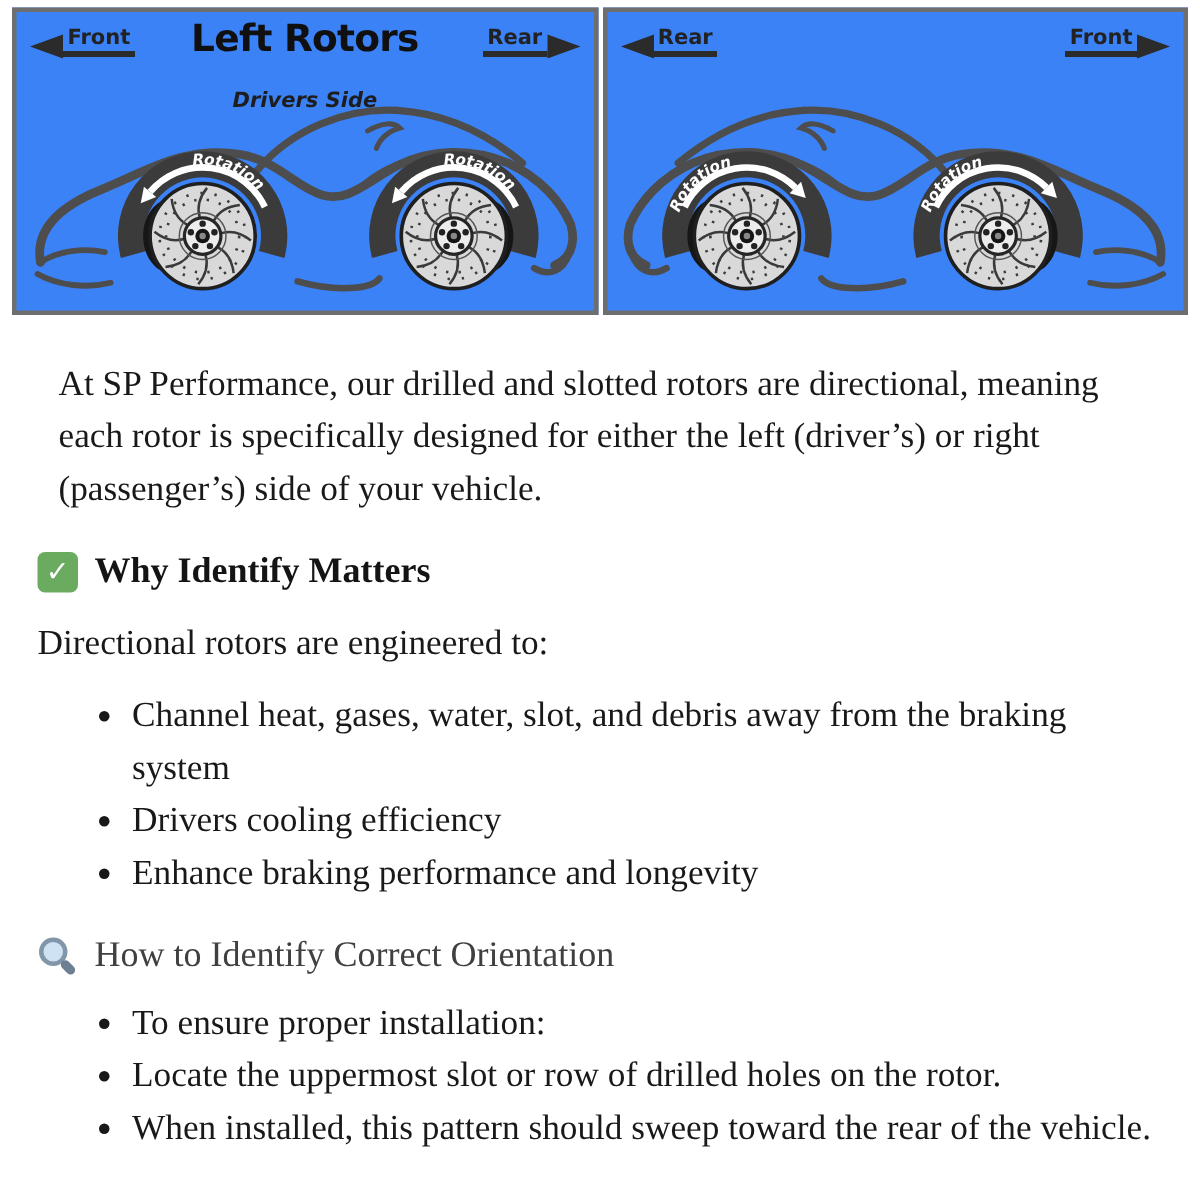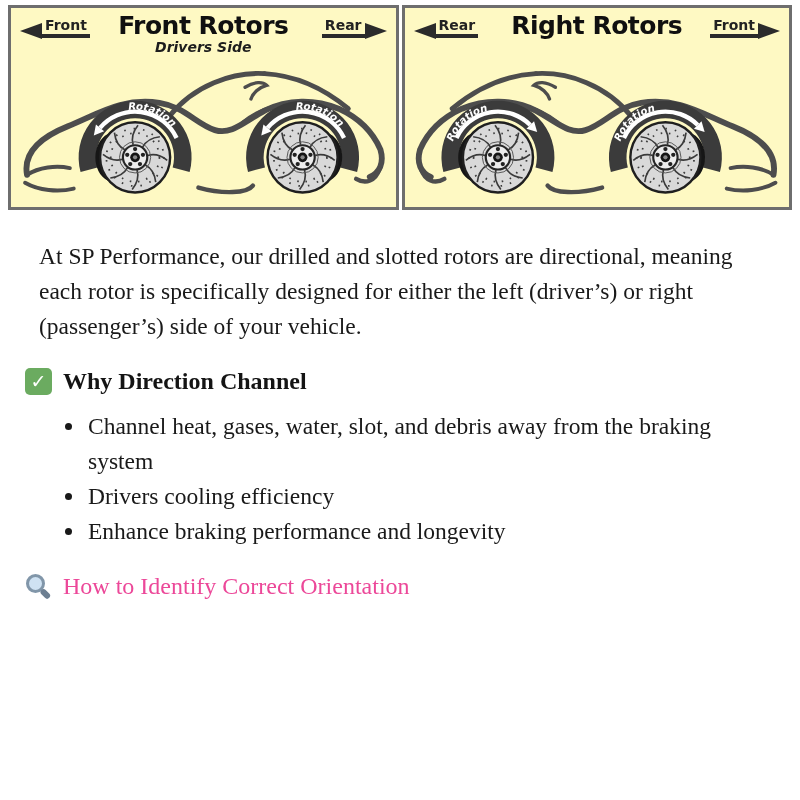--- a/index.html
+++ b/index.html
@@ -2,42 +2,42 @@
 <html><head>
 <meta charset="utf-8">
 <style>
   html,body{margin:0;padding:0;}
   body{
     width:800px;height:800px;background:#ffffff;overflow:hidden;
     font-family:"Liberation Serif",serif;color:#191919;
   }
   
   .diagram{display:flex;gap:3px;margin:5px 8px 0 8px;}
-  .panel{flex:1;border:3px solid #6e6e6e;background:#fef9c3;height:205px;box-sizing:border-box;overflow:hidden;}
+  .panel{flex:1;border:3px solid #6e6e6e;background:#3b82f6;height:205px;box-sizing:border-box;overflow:hidden;}
   .panel-header{position:relative;height:52px;}
   .titles{text-align:center;padding-top:4px;}
   .panel-title{font-family:"DejaVu Sans",sans-serif;font-weight:700;font-size:25px;line-height:27px;letter-spacing:-0.5px;color:#101010;}
-  .panel-subtitle{font-family:"DejaVu Sans",sans-serif;font-weight:700;font-style:italic;font-size:14px;line-height:16px;color:#1d1d1d;}
+  .panel-subtitle{font-family:"DejaVu Sans",sans-serif;font-weight:700;font-style:italic;font-size:14px;line-height:16px;color:#1d1d1d;margin-top:20px;}
   .dir{position:absolute;top:9px;display:flex;align-items:flex-start;}
   .dir-left{left:9px;}
   .dir-right{right:9px;}
   .dir-label{
     font-family:"DejaVu Sans",sans-serif;font-weight:700;font-size:14px;line-height:16px;
     color:#222;border-bottom:4px solid #2b2b2b;padding:0 3px 1px 3px;
   }
   .tri{width:0;height:0;border-top:8px solid transparent;border-bottom:8px solid transparent;margin-top:6px;}
   .tri-left{border-right:22px solid #2b2b2b;}
   .tri-right{border-left:22px solid #2b2b2b;}
   .car-svg{display:block;width:100%;height:148px;}
   .rot-text{font-family:"DejaVu Sans",sans-serif;font-weight:700;font-style:italic;font-size:10.5px;fill:#ffffff;}
   
   .content{padding:15px 28px 0 25px;font-size:23.5px;line-height:35px;}
   .intro{margin:14px;}
   h2.sec{display:flex;align-items:center;gap:11px;font-size:24px;line-height:30px;margin:22px 0 0 0;font-weight:700;color:#141414;}
-  h2.sec.regular .sec-title{font-weight:400;color:#ec4899;}
+  h2.sec.regular .sec-title{font-weight:400;color:#404040;}
   .lead{margin:16px 0 0 0;}
   ul.blist{margin:13px 0 0 0;padding:0 0 0 61px;list-style:disc;}
   ul.blist li{padding-left:2px;}
   
   .check-ic{width:27px;height:27px;min-width:27px;background:#6bab60;border-radius:5px;
     display:inline-flex;align-items:center;justify-content:center;}
   .check-ic::after{content:"✓";color:#fff;font-family:"DejaVu Sans",sans-serif;font-weight:700;font-size:19px;line-height:1;}
   
   .mag-ic{width:27px;height:27px;min-width:27px;position:relative;display:inline-block;}
   .mag-ic::before{content:"";position:absolute;left:1px;top:1px;width:13px;height:13px;
@@ -50,21 +50,21 @@
 
 <div class="diagram">
 
   <div class="panel">
     <div class="panel-header">
       <div class="dir dir-left">
         <span class="tri tri-left"></span>
         <span class="dir-label">Front</span>
       </div>
       <div class="titles">
-        <div class="panel-title">Front Rotors</div>
+        <div class="panel-title">Left Rotors</div>
         <div class="panel-subtitle">Drivers Side</div>
       </div>
       <div class="dir dir-right">
         <span class="dir-label">Rear</span>
         <span class="tri tri-right"></span>
       </div>
     </div>
 
     <svg class="car-svg" viewBox="0 0 390 152">
       <defs>
@@ -141,21 +141,20 @@
     </svg>
   </div>
 
   <div class="panel">
     <div class="panel-header">
       <div class="dir dir-left">
         <span class="tri tri-left"></span>
         <span class="dir-label">Rear</span>
       </div>
       <div class="titles">
-        <div class="panel-title">Right Rotors</div>
       </div>
       <div class="dir dir-right">
         <span class="dir-label">Front</span>
         <span class="tri tri-right"></span>
       </div>
     </div>
 
     <svg class="car-svg" viewBox="0 0 390 152">
       <use href="#body" transform="translate(390 0) scale(-1 1)"></use>
       <g transform="translate(93,100)">
@@ -171,29 +170,35 @@
     </svg>
   </div>
 </div>
 
 <div class="content">
 
   <p class="intro">At SP Performance, our drilled and slotted rotors are directional, meaning each rotor is specifically designed for either the left (driver’s) or right (passenger’s) side of your vehicle.</p>
 
   <h2 class="sec">
     <span class="check-ic"></span>
-    <span class="sec-title">Why Direction Channel</span>
+    <span class="sec-title">Why Identify Matters</span>
   </h2>
 
+  <p class="lead">Directional rotors are engineered to:</p>
 
   <ul class="blist">
     <li>Channel heat, gases, water, slot, and debris away from the braking system</li>
     <li>Drivers cooling efficiency</li>
     <li>Enhance braking performance and longevity</li>
   </ul>
 
   <h2 class="sec regular">
     <span class="mag-ic"></span>
     <span class="sec-title">How to Identify Correct Orientation</span>
   </h2>
 
+  <ul class="blist">
+    <li>To ensure proper installation:</li>
+    <li>Locate the uppermost slot or row of drilled holes on the rotor.</li>
+    <li>When installed, this pattern should sweep toward the rear of the vehicle.</li>
+  </ul>
 
 </div>
 
 </body></html>

